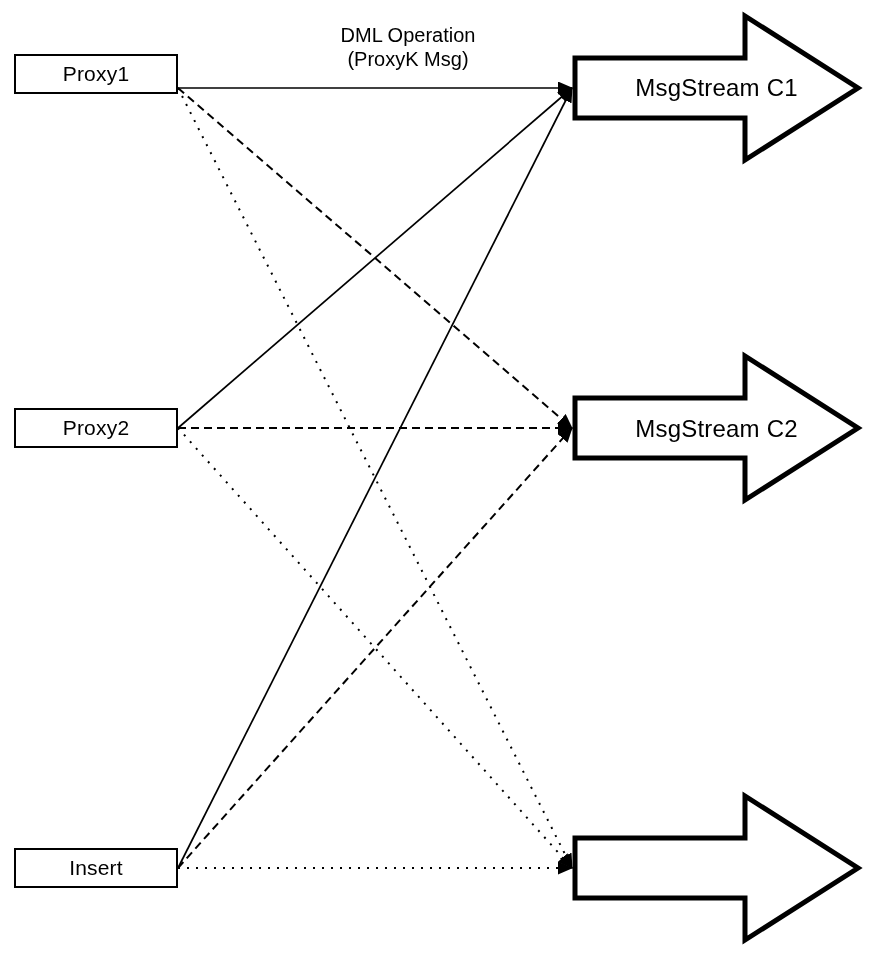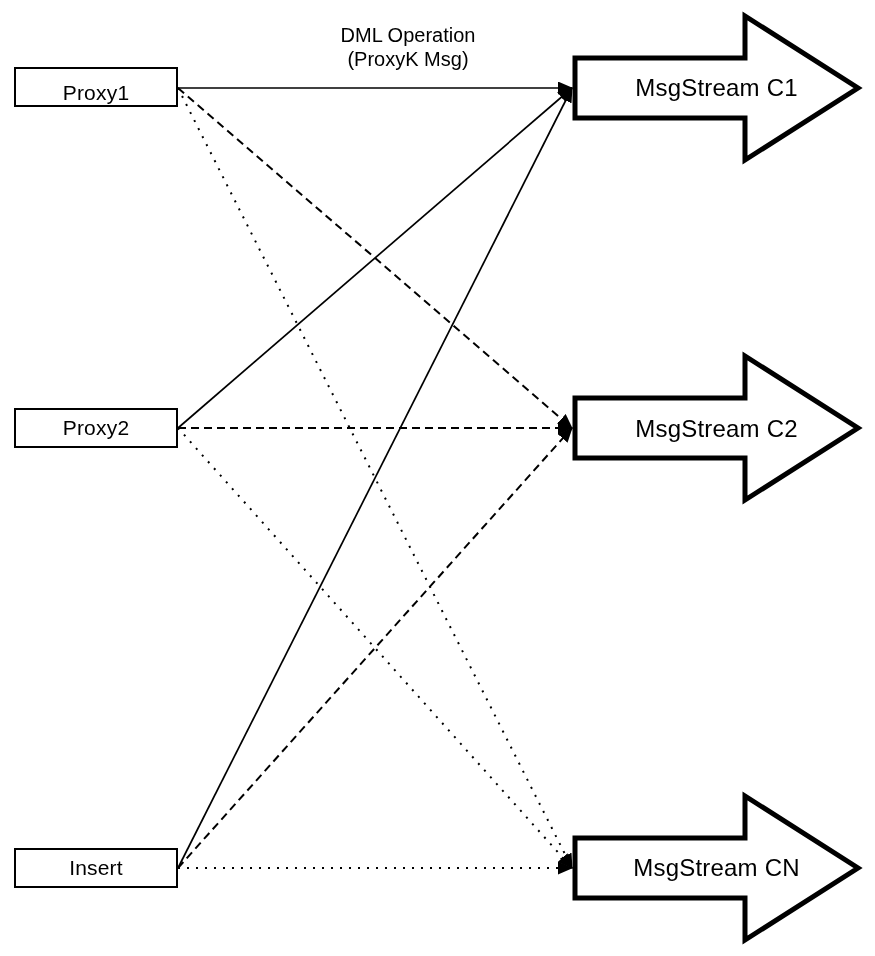--- a/index.html
+++ b/index.html
@@ -34,21 +34,21 @@
     height: 40px;
     box-sizing: border-box;
     border: 2px solid #000000;
     background: #ffffff;
     display: flex;
     align-items: center;
     justify-content: center;
     font-size: 21px;
     letter-spacing: 0.2px;
   }
-  .proxy-box.pos-0 { top: 67px; align-items: flex-end; }
+  .proxy-box.pos-0 { top: 54px; }
   .proxy-box.pos-1 { top: 408px; }
   .proxy-box.pos-2 { top: 848px; }
   .stream-label {
     position: absolute;
     left: 575px;
     width: 283px;
     height: 30px;
     display: flex;
     align-items: center;
     justify-content: center;
@@ -112,17 +112,14 @@
   <div class="proxy-box pos-2">
     <span>Insert</span>
   </div>
 
   <div class="stream-label pos-0">
     <span>MsgStream C1</span>
   </div>
   <div class="stream-label pos-1">
     <span>MsgStream C2</span>
   </div>
-  <div class="stream-label pos-2">
-    <span>MsgStream CN</span>
-  </div>
 
 </div>
 
 </body></html>

